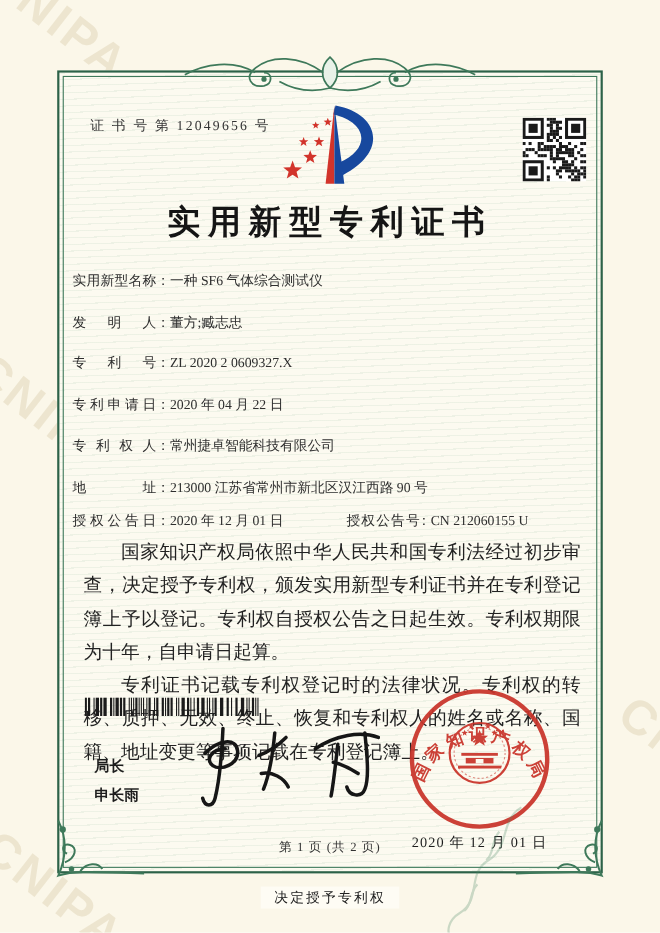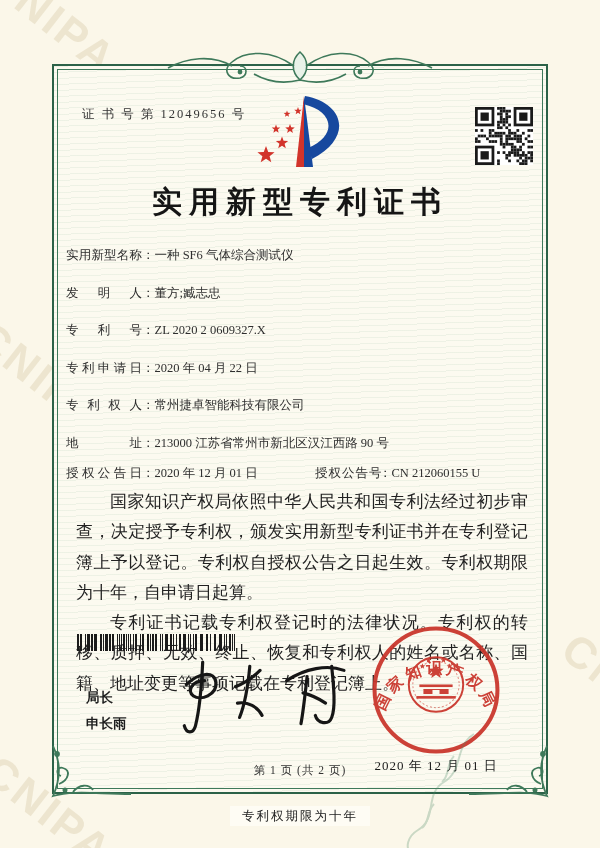--- a/index.html
+++ b/index.html
@@ -402,16 +402,16 @@
     <svg width="84" height="56" viewBox="0 0 84 56" fill="none" stroke="#3e795a" stroke-width="1.8">
       <path d="M4,2 C12,18 12,34 4,52 C24,46 48,50 82,50"></path>
       <path d="M10,40 C20,36 22,26 14,24 C8,22 6,30 12,32"></path>
       <path d="M24,48 C30,40 40,40 44,46"></path>
       <circle cx="8" cy="10" r="2" fill="#3e795a"></circle>
       <circle cx="16" cy="46" r="1.6" fill="#3e795a"></circle>
     </svg>
   </div>
 
   <div class="continuation">
-    <span>专利权期限为十年</span>
+    <span>决定授予专利权</span>
   </div>
 
 </div>
 
 </body></html>

